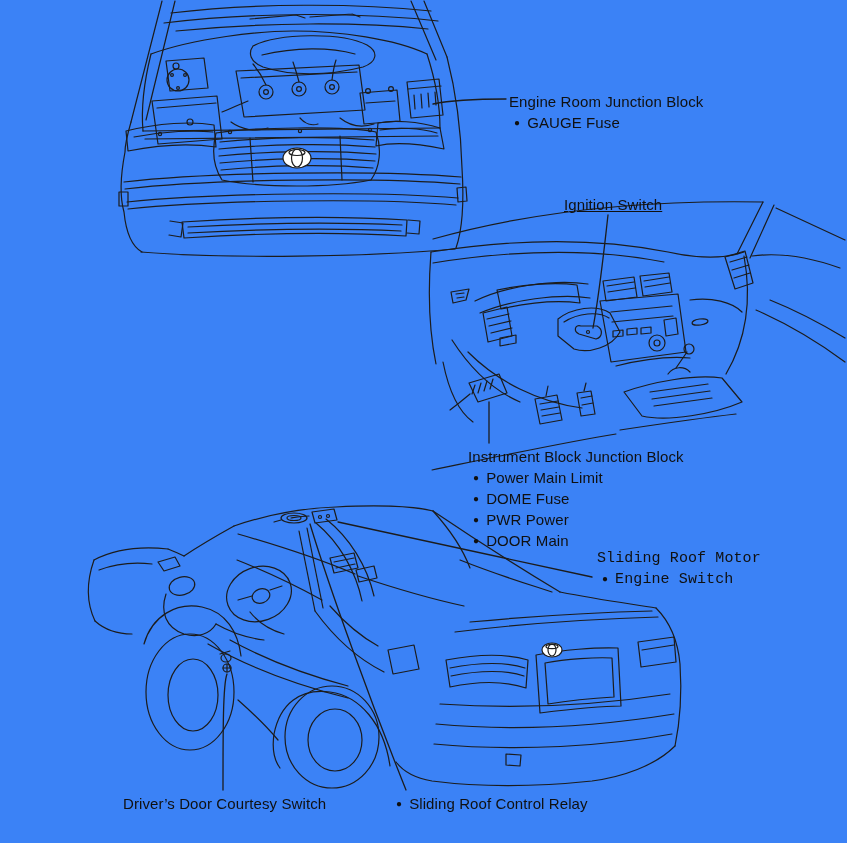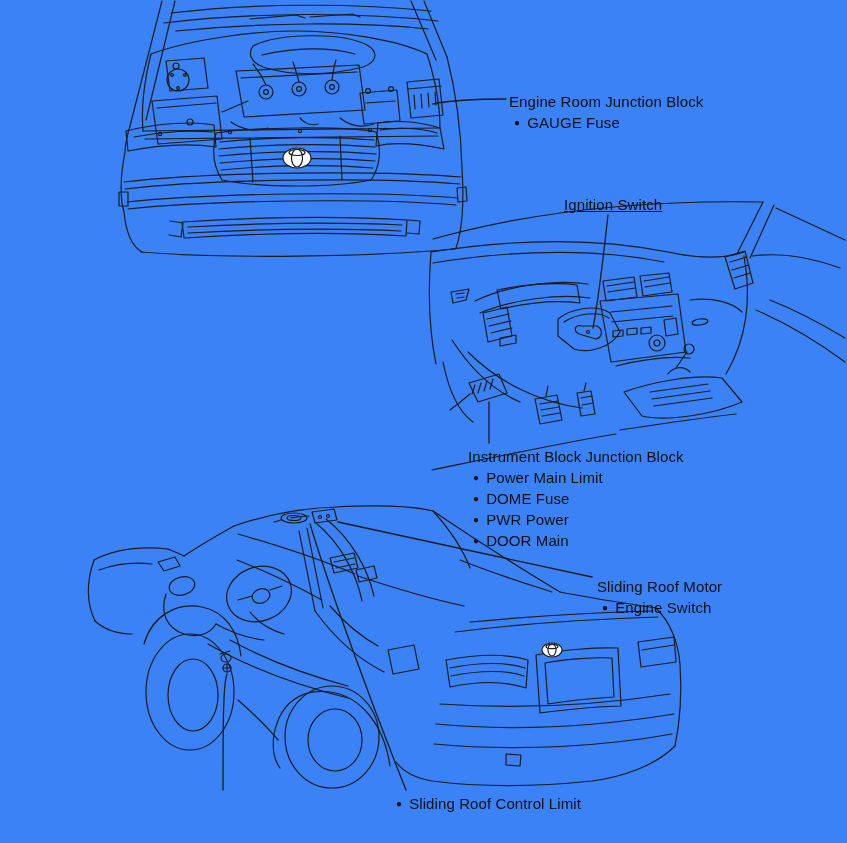--- a/index.html
+++ b/index.html
@@ -335,29 +335,32 @@
   <div class="callout-item">
     <span class="bullet">●</span>
     <span>PWR Power</span>
   </div>
   <div class="callout-item">
     <span class="bullet">●</span>
     <span>DOOR Main</span>
   </div>
 </div>
 
-<div class="callout" style="left:597px;top:576px;">
+<div class="callout" style="left:597px;top:548px;font-family:Liberation Mono, monospace;">
   <div class="callout-title">Sliding Roof Motor</div>
   <div class="callout-item">
     <span class="bullet">●</span>
     <span>Engine Switch</span>
   </div>
 </div>
 
+<div class="callout" style="left:123px;top:793px;">
+  <div class="callout-title">Driver’s Door Courtesy Switch</div>
+</div>
 
 <div class="callout" style="left:391px;top:793px;">
   <div class="callout-item">
     <span class="bullet">●</span>
-    <span>Sliding Roof Control Limit</span>
+    <span>Sliding Roof Control Relay</span>
   </div>
 </div>
 
 </div>
 
 </body></html>

